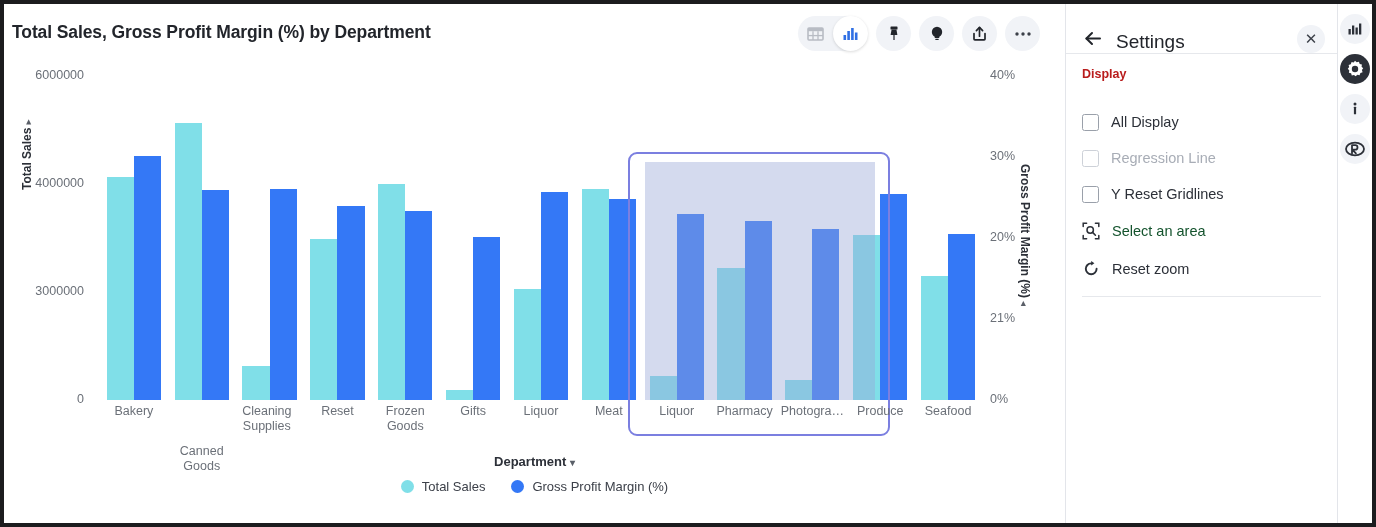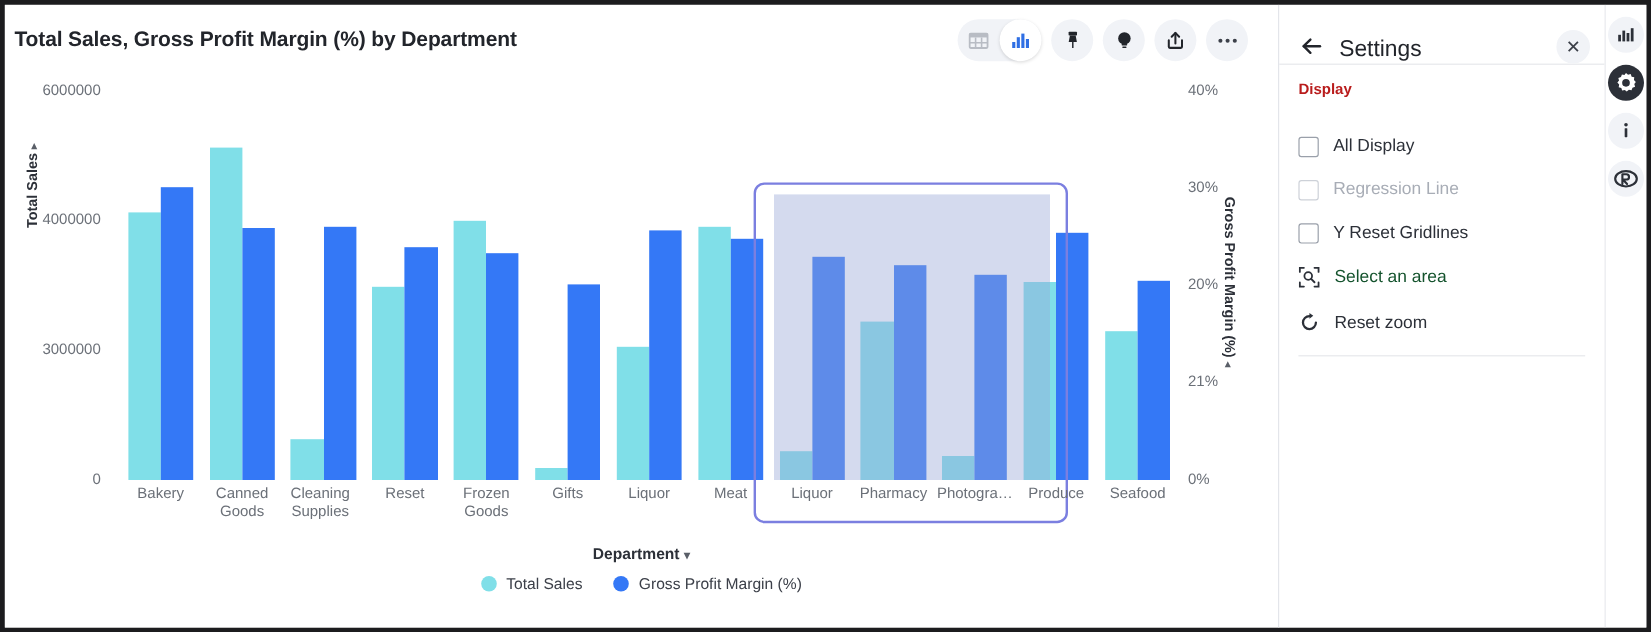--- a/index.html
+++ b/index.html
@@ -322,21 +322,21 @@
             <div class="bar cyan" style="height: 124.2px; background: rgb(128, 223, 232);"></div>
             <div class="bar blue" style="height: 166.05px; background: rgb(52, 120, 246);"></div>
           </div>
         </div>
 
       <div id="selection-fill"></div>
       <div id="selection-box" style="border-color: rgb(123, 127, 224);"></div>
 
       <div id="xlabels">
           <div class="xlabel" style="left: -14.9262px; width: 97.6985px;">Bakery</div>
-          <div class="xlabel" style="left: 52.92px; width: 97.6985px;">Canned
+          <div class="xlabel" style="left: 52.92px; width: 97.6985px; margin-top: 40px;">Canned
 Goods</div>
           <div class="xlabel" style="left: 118px; width: 97.6985px;">Cleaning
 Supplies</div>
           <div class="xlabel" style="left: 188.612px; width: 97.6985px;">Reset</div>
           <div class="xlabel" style="left: 256.458px; width: 97.6985px;">Frozen
 Goods</div>
           <div class="xlabel" style="left: 324.305px; width: 97.6985px;">Gifts</div>
           <div class="xlabel" style="left: 392.151px; width: 97.6985px;">Liquor</div>
           <div class="xlabel" style="left: 459.997px; width: 97.6985px;">Meat</div>
           <div class="xlabel" style="left: 527.843px; width: 97.6985px;">Liquor</div>

